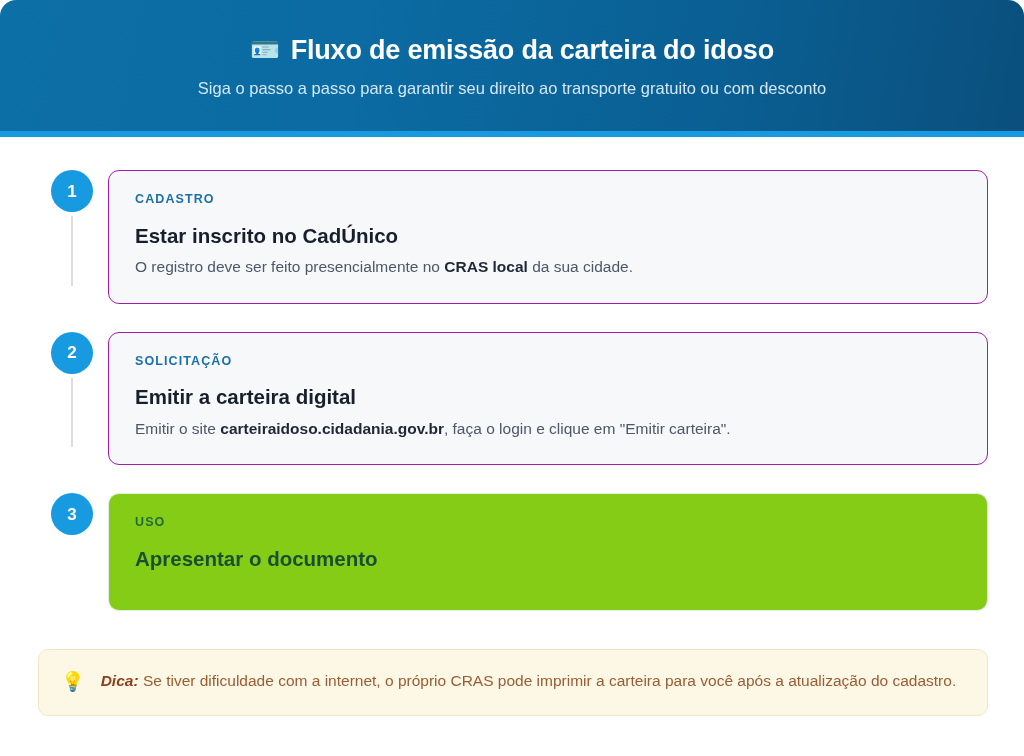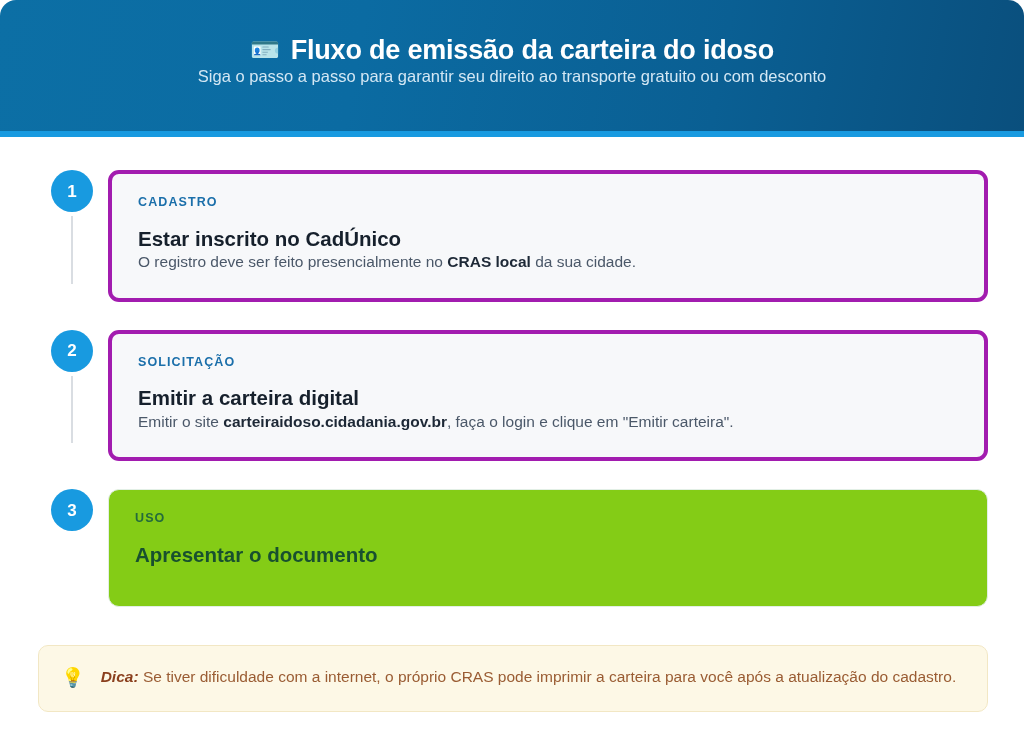--- a/index.html
+++ b/index.html
@@ -43,21 +43,21 @@
     gap: 11px;
   }
 
   .header-icon {
     font-size: 24px;
     line-height: 1;
     display: inline-block;
   }
 
   .header-subtitle {
-    margin-top: 0;
+    margin-top: 12px;
     font-size: 16.5px;
     color: #d3e7f4;
     font-weight: normal;
     line-height: 1.3;
   }
 
   .header-accent {
     position: absolute;
     left: 0;
     right: 0;
@@ -124,21 +124,21 @@
 
   .step-card {
     flex: 1;
     border-radius: 11px;
     padding: 22px 26px 24px 26px;
     min-height: 118px;
   }
 
   .step-card.neutral {
     background: #f7f8fa;
-    border: 4px solid #a21caf;
+    border: 1px solid #a21caf;
   }
 
   .step-card.success {
     background: #84cc16;
     border: 1px solid #e2efe5;
   }
 
   .step-kicker {
     font-size: 12.5px;
     font-weight: bold;
@@ -154,20 +154,21 @@
     margin-top: 17px;
     font-size: 20.5px;
     font-weight: bold;
     color: #16202c;
     line-height: 1.25;
   }
 
   .step-card.success .step-title { color: #18502f; }
 
   .step-desc {
+    margin-top: 8px;
     font-size: 15.5px;
     color: #4b5869;
     line-height: 1.45;
   }
 
   .step-card.success .step-desc { color: #2f6b47; }
 
   .step-desc b { color: #1d2836; font-weight: bold; }
   .step-card.success .step-desc b { color: #17512f; font-weight: bold; }
 

